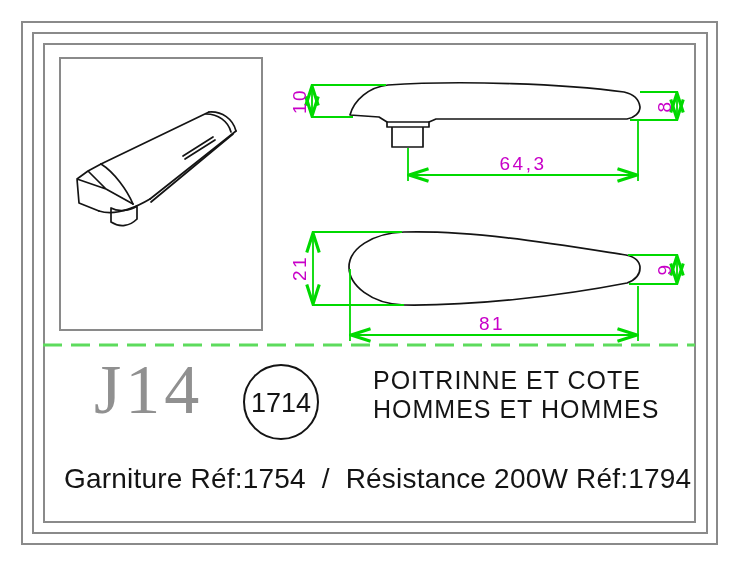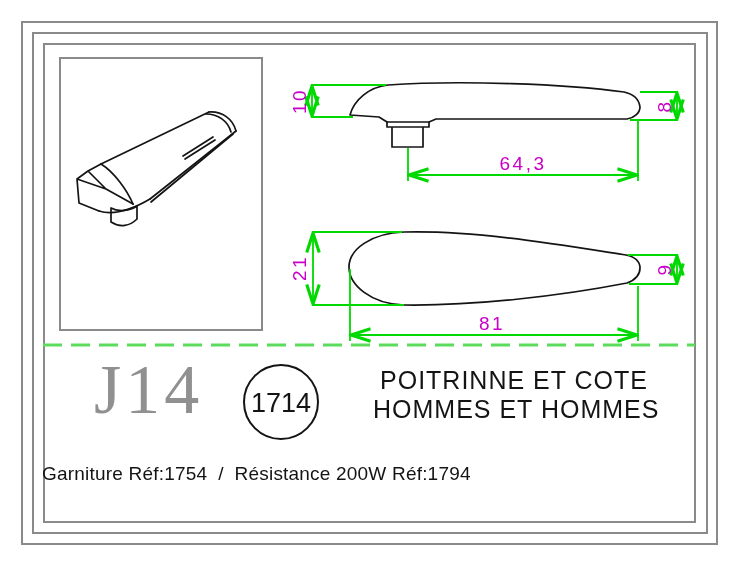--- a/index.html
+++ b/index.html
@@ -7,23 +7,23 @@
           font-family:"Liberation Sans",sans-serif;}
   .frame{position:absolute;border:2px solid #8a8a8a;box-sizing:border-box;background:transparent;}
   .frame-outer{left:21px;top:21px;width:697px;height:524px;}
   .frame-middle{left:32px;top:32px;width:676px;height:502px;}
   .frame-inner{left:43px;top:43px;width:653px;height:480px;}
   .iso-box{position:absolute;left:59px;top:57px;width:204px;height:274px;
            border:2px solid #8a8a8a;box-sizing:border-box;}
   .drawing-svg{position:absolute;left:0;top:0;width:737px;height:562px;}
   .code-text{position:absolute;left:94px;top:358px;font-family:"Liberation Serif",serif;
              font-size:70px;line-height:64px;color:#909090;letter-spacing:4px;}
-  .designation{position:absolute;left:373px;top:366px;width:282px;text-align:center;
+  .designation{position:absolute;left:373px;top:366px;width:282px;text-align:left;
                font-size:25px;line-height:29px;color:#141414;letter-spacing:1px;white-space:nowrap;}
-  .footer-text{position:absolute;left:42px;top:463px;width:650px;font-size:19px;
+  .footer-text{position:absolute;left:64px;top:463px;width:650px;font-size:28px;
                color:#141414;white-space:pre;letter-spacing:0.2px;}
   svg text{font-family:"Liberation Sans",sans-serif;}
   .dim-label{fill:#c800c8;font-size:19px;letter-spacing:2.5px;}
 </style>
 </head>
 <body>
 
 <div class="canvas">
 
   <div class="frame frame-outer"></div>

